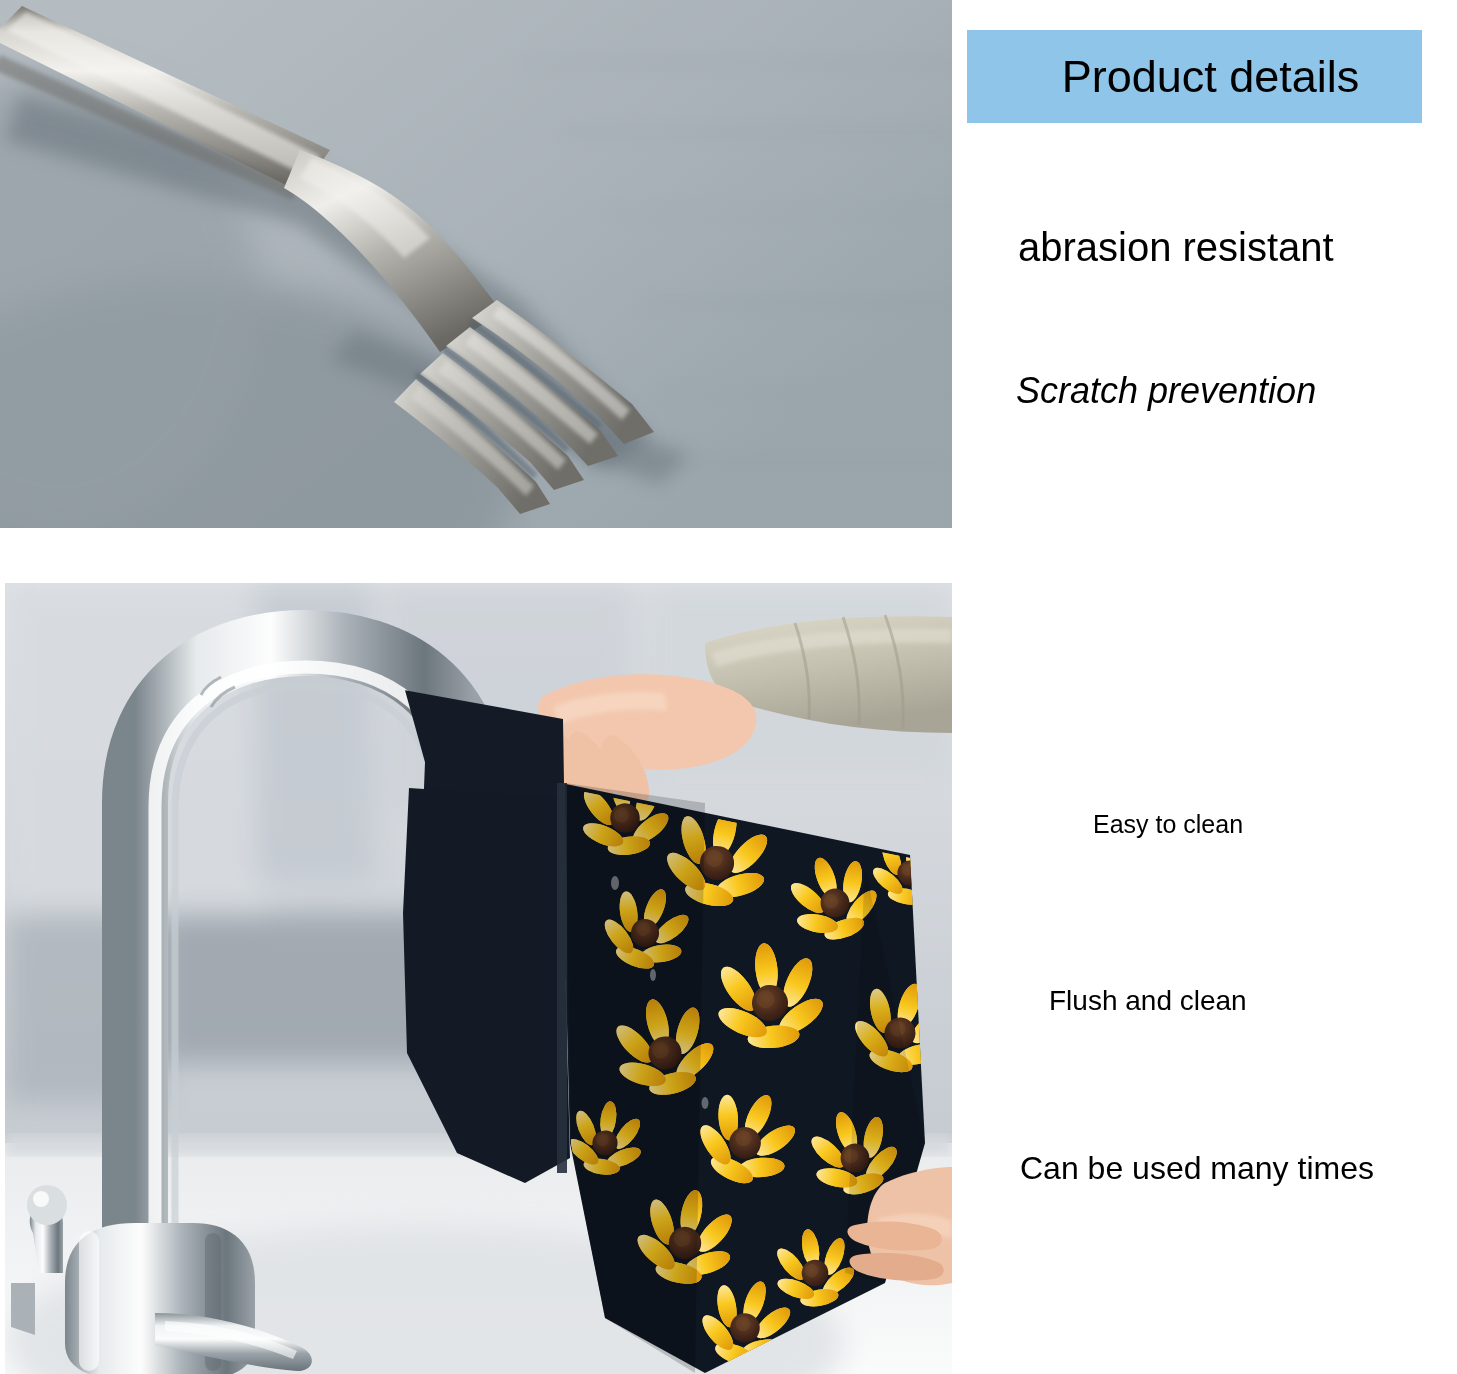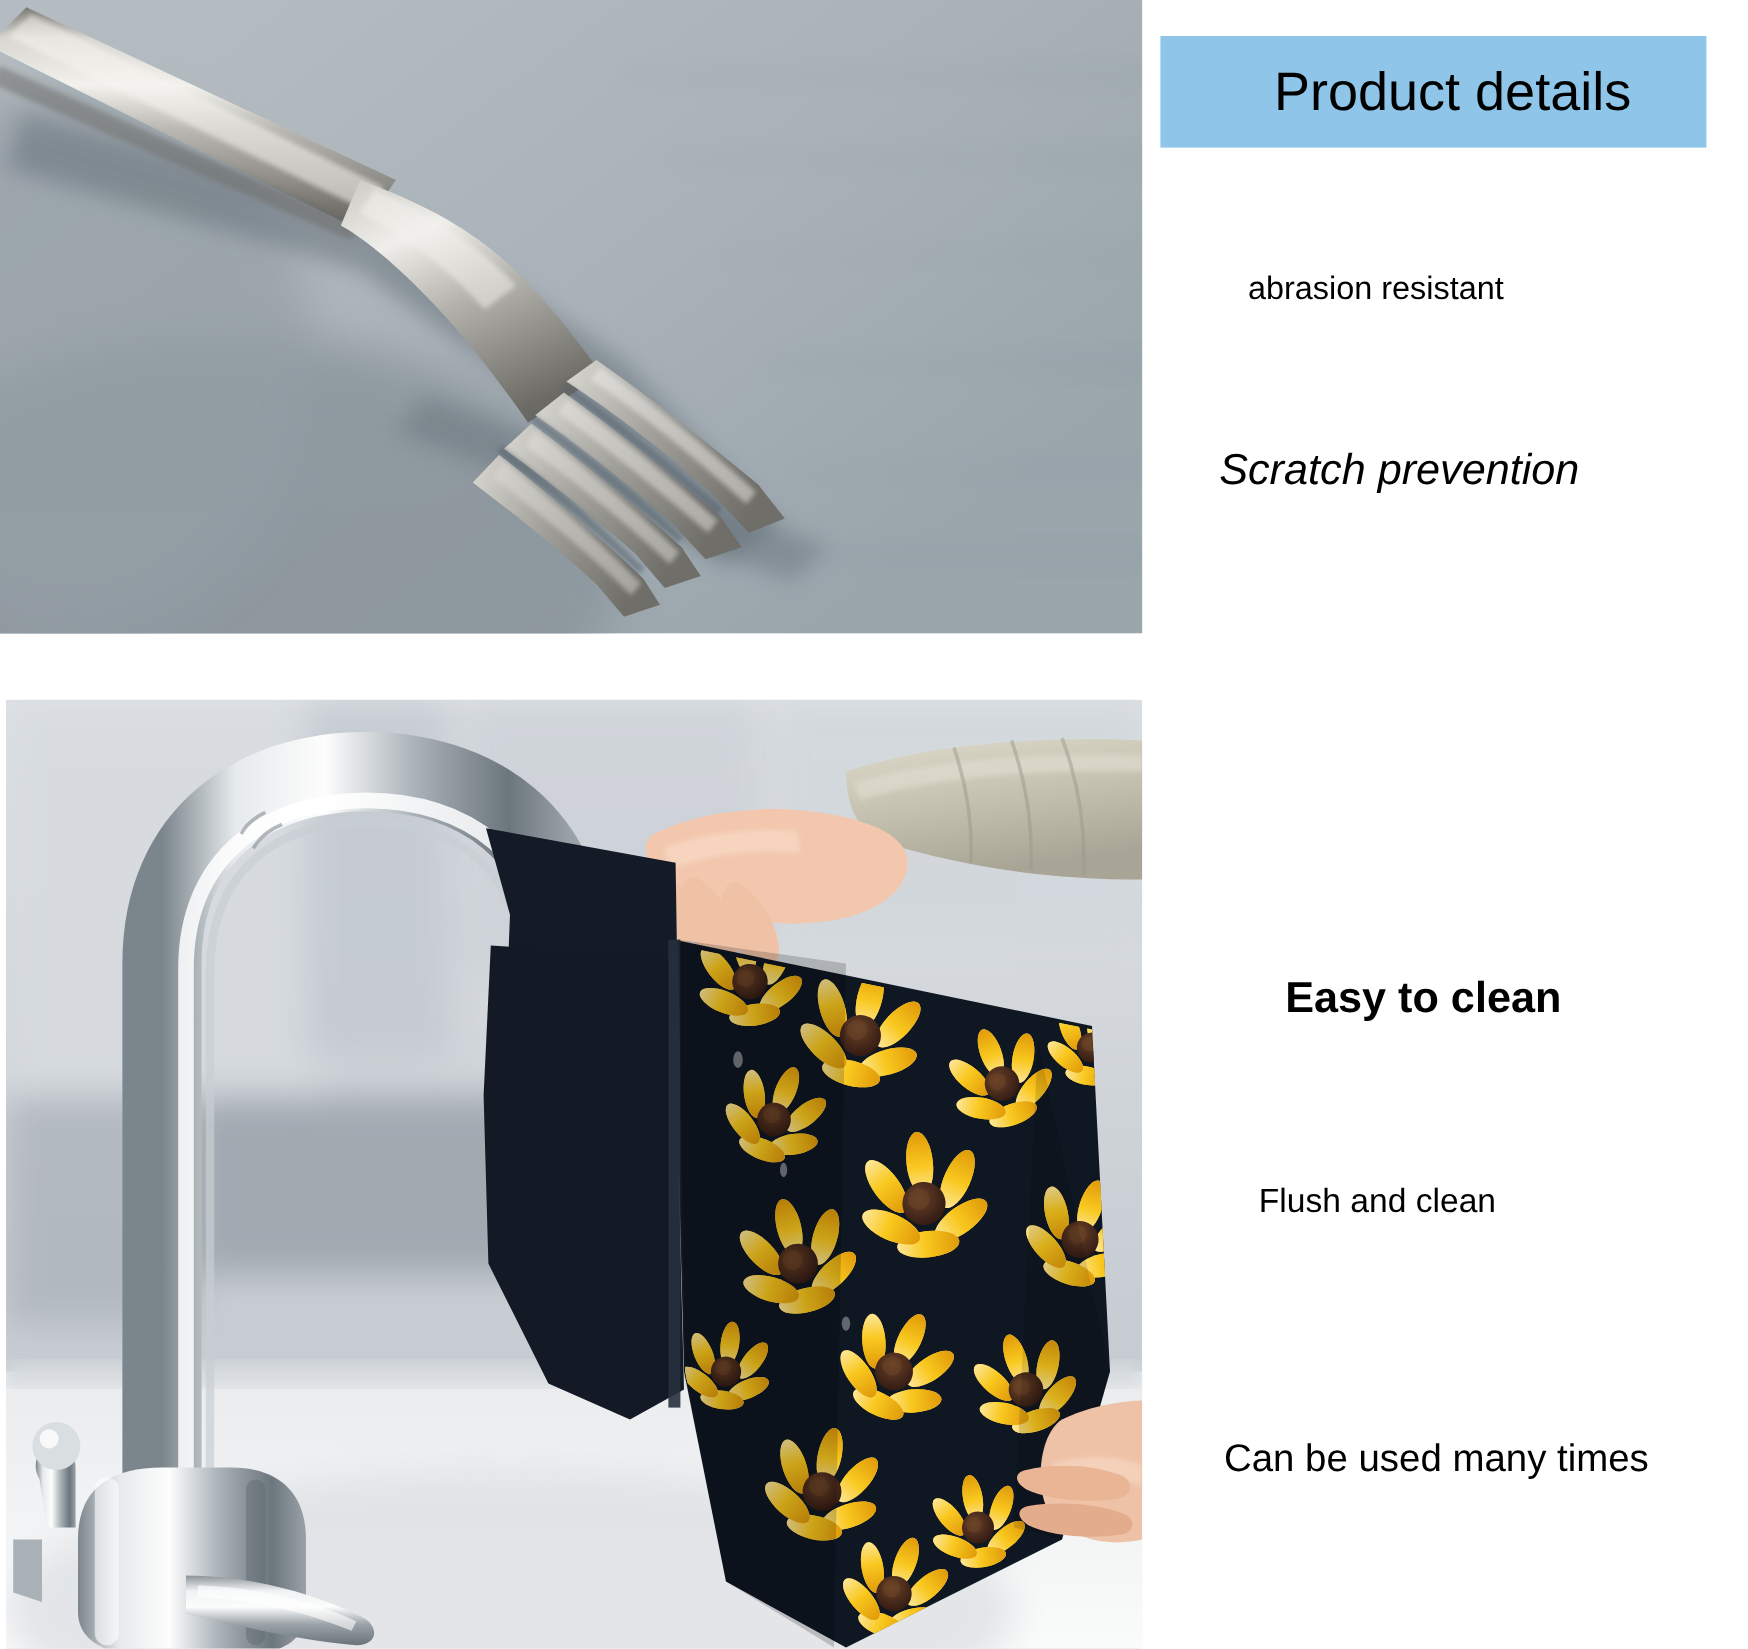--- a/index.html
+++ b/index.html
@@ -56,25 +56,25 @@
     color: #000000;
     letter-spacing: 0px;
     margin-left: 32px;
   }
 
   .feature {
     position: absolute;
     color: #000000;
     white-space: nowrap;
   }
-  .f1 { left: 1018px; top: 225px; font-size: 27px; margin-left: 22px; }
+  .f1 { left: 1018px; top: 225px; font-size: 40px; }
   .f2 { left: 1016px; top: 370px; font-size: 36px; font-style: italic; }
-  .f3 { left: 1071px; top: 810px; font-size: 36px; font-weight: bold; }
+  .f3 { left: 1093px; top: 810px; font-size: 25px; }
   .f4 { left: 1049px; top: 985px; font-size: 28px; }
-  .f5 { left: 1020px; top: 1150px; font-size: 32px; margin-top: 47px; }
+  .f5 { left: 1020px; top: 1150px; font-size: 32px; }
 
   
   .svg-full { display: block; width: 100%; height: 100%; }
 </style>
 </head>
 <body>
 
 <div class="page">
 
   <div class="img-top">

